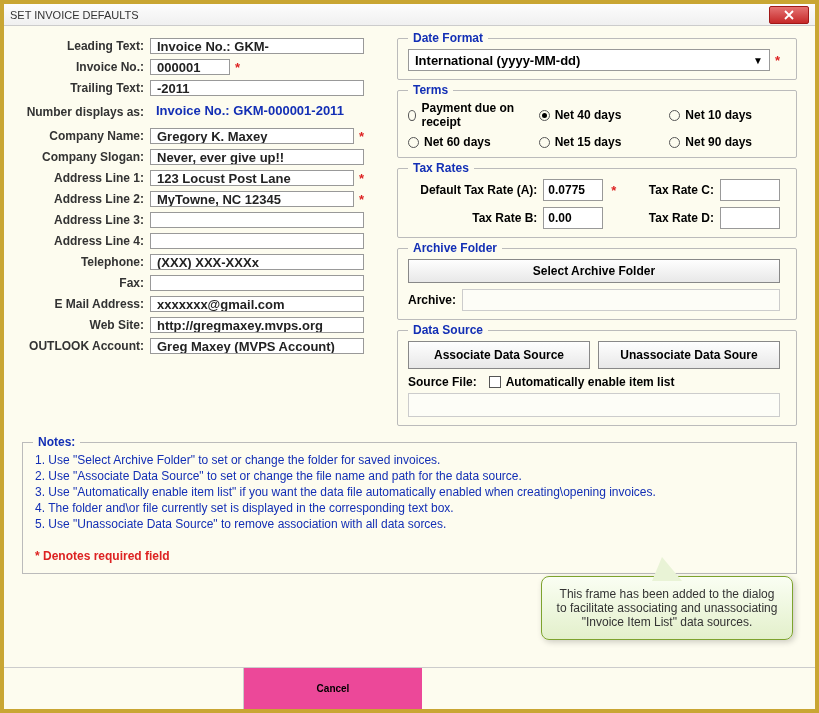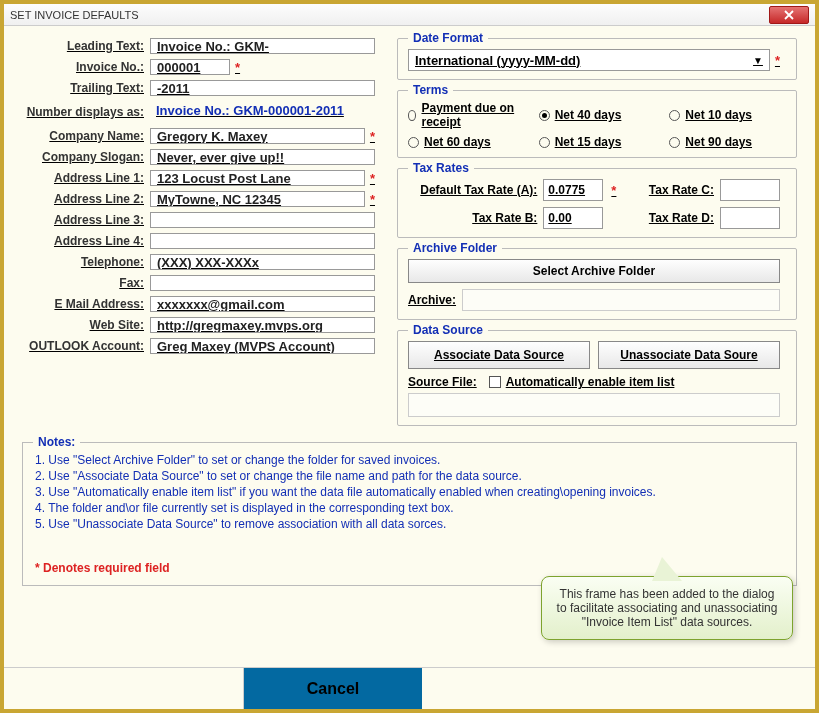--- a/index.html
+++ b/index.html
@@ -2,21 +2,21 @@
 <html><head>
 <meta charset="utf-8">
 <style>
 * { box-sizing: border-box; margin: 0; padding: 0; }
 body { font-family: Tahoma, Arial, sans-serif; font-size: 12px; background: #fff; }
 .window { width: 819px; height: 713px; border: 4px solid #c9a633; background: #fdfcef; position: relative; }
 .titlebar { height: 22px; background: linear-gradient(#fdfdfd, #f0f0f0); display: flex; align-items: center; padding: 0 6px; border-bottom: 1px solid #ccc; }
 .titlebar-text { font-size: 11px; color: #333; flex: 1; }
 .close-btn { width: 40px; height: 18px; background: linear-gradient(#e57373, #c62828); border: 1px solid #a01818; border-radius: 2px; color: #fff; display: flex; align-items: center; justify-content: center; cursor: pointer; }
 .close-btn svg { width: 10px; height: 10px; }
-.content { padding: 12px 18px 0 18px; display: flex; gap: 22px; text-decoration: underline; }
+.content { padding: 12px 18px 0 18px; display: flex; gap: 33px; }
 .left-col { width: 370px; }
 .right-col { width: 400px; }
 .form-row { display: flex; align-items: center; margin-bottom: 5px; }
 .form-label { width: 128px; text-align: right; padding-right: 6px; font-weight: bold; font-size: 12px; color: #333; }
 .form-input { flex: 1; height: 16px; border: 1px solid #999; background: #fff; padding: 2px 6px; font-size: 13px; font-weight: bold; color: #222; }
 .form-display { flex: 1; height: 22px; padding: 2px 6px; font-size: 13px; font-weight: bold; color: #132fb5; }
 .req-star { color: #d22; font-weight: bold; margin-left: 5px; font-size: 13px; }
 .fieldset { border: 1px solid #bbb; border-radius: 2px; padding: 10px 16px 8px 10px; margin-bottom: 10px; position: relative; }
 .fieldset-legend { position: absolute; top: -8px; left: 10px; background: #fdfcef; padding: 0 5px; font-weight: bold; color: #132fb5; font-size: 12px; }
 .date-select { width: 372px; height: 22px; border: 1px solid #999; background: #fff; padding: 2px 6px; font-size: 13px; font-weight: bold; cursor: pointer; display: flex; align-items: center; justify-content: space-between; }
@@ -35,27 +35,27 @@
 .ds-btn-row { display: flex; gap: 8px; margin-bottom: 6px; }
 .ds-btn { flex: 1; height: 28px; border: 1px solid #888; background: linear-gradient(#fefefe, #e8e8e8); font-size: 12px; font-weight: bold; cursor: pointer; }
 .ds-row { display: flex; align-items: center; gap: 12px; margin-bottom: 4px; }
 .ds-label { font-weight: bold; font-size: 12px; }
 .checkbox-item { display: flex; align-items: center; gap: 5px; font-size: 12px; font-weight: bold; cursor: pointer; }
 .checkbox-box { width: 12px; height: 12px; border: 1px solid #555; background: #fff; }
 .source-path { width: 100%; height: 24px; border: 1px solid #ccc; background: #fdfdf7; color: #ccc; padding: 2px 6px; font-size: 11px; overflow: hidden; }
 .notes-box { margin: 6px 18px 0 18px; border: 1px solid #bbb; padding: 10px 12px 10px 12px; position: relative; }
 .notes-legend { position: absolute; top: -8px; left: 10px; background: #fdfcef; padding: 0 5px; font-weight: bold; color: #132fb5; font-size: 12px; }
 .note-line { color: #132fb5; font-size: 12px; margin-bottom: 2px; }
-.req-note { color: #d22; font-weight: bold; font-size: 12px; margin-top: 30px; }
+.req-note { color: #d22; font-weight: bold; font-size: 12px; margin-top: 18px; }
 .callout { position: absolute; right: 22px; top: 572px; width: 252px; background: linear-gradient(#fafef3, #e3f0cb); border: 1px solid #7da32e; border-radius: 8px; padding: 10px 12px; font-size: 12px; text-align: center; color: #333; box-shadow: 2px 2px 6px rgba(0,0,0,0.2); }
 .callout::before { content: ''; position: absolute; top: -20px; left: 50%; width: 0; height: 0; border-left: 10px solid transparent; border-right: 20px solid transparent; border-bottom: 24px solid #e9f3d6; transform: translateX(-50%); }
 .btn-bar { position: absolute; bottom: 0; left: 0; right: 0; height: 42px; border-top: 1px solid #ccc; display: flex; align-items: stretch; background: #fdfcef; }
 .spacer { width: 240px; border-right: 1px solid #ccc; }
 .main-btn { flex: 1; border: none; border-right: 1px solid #ccc; background: #fdfcef; font-size: 14px; font-weight: bold; cursor: pointer; }
-.cancel-btn { width: 178px; border: none; background: #0369a1; font-size: 16px; font-weight: bold; cursor: pointer; }
+.cancel-btn { width: 178px; border: none; background: #ec4899; font-size: 10px; font-weight: bold; cursor: pointer; }
 </style>
 </head>
 <body>
 
 <div class="window">
   <div class="titlebar">
     <span class="titlebar-text">SET INVOICE DEFAULTS</span>
     <div class="close-btn">
       <svg viewBox="0 0 10 10">
           <path d="M1 1 L9 9 M9 1 L1 9" stroke="#fff" stroke-width="1.8"></path>

